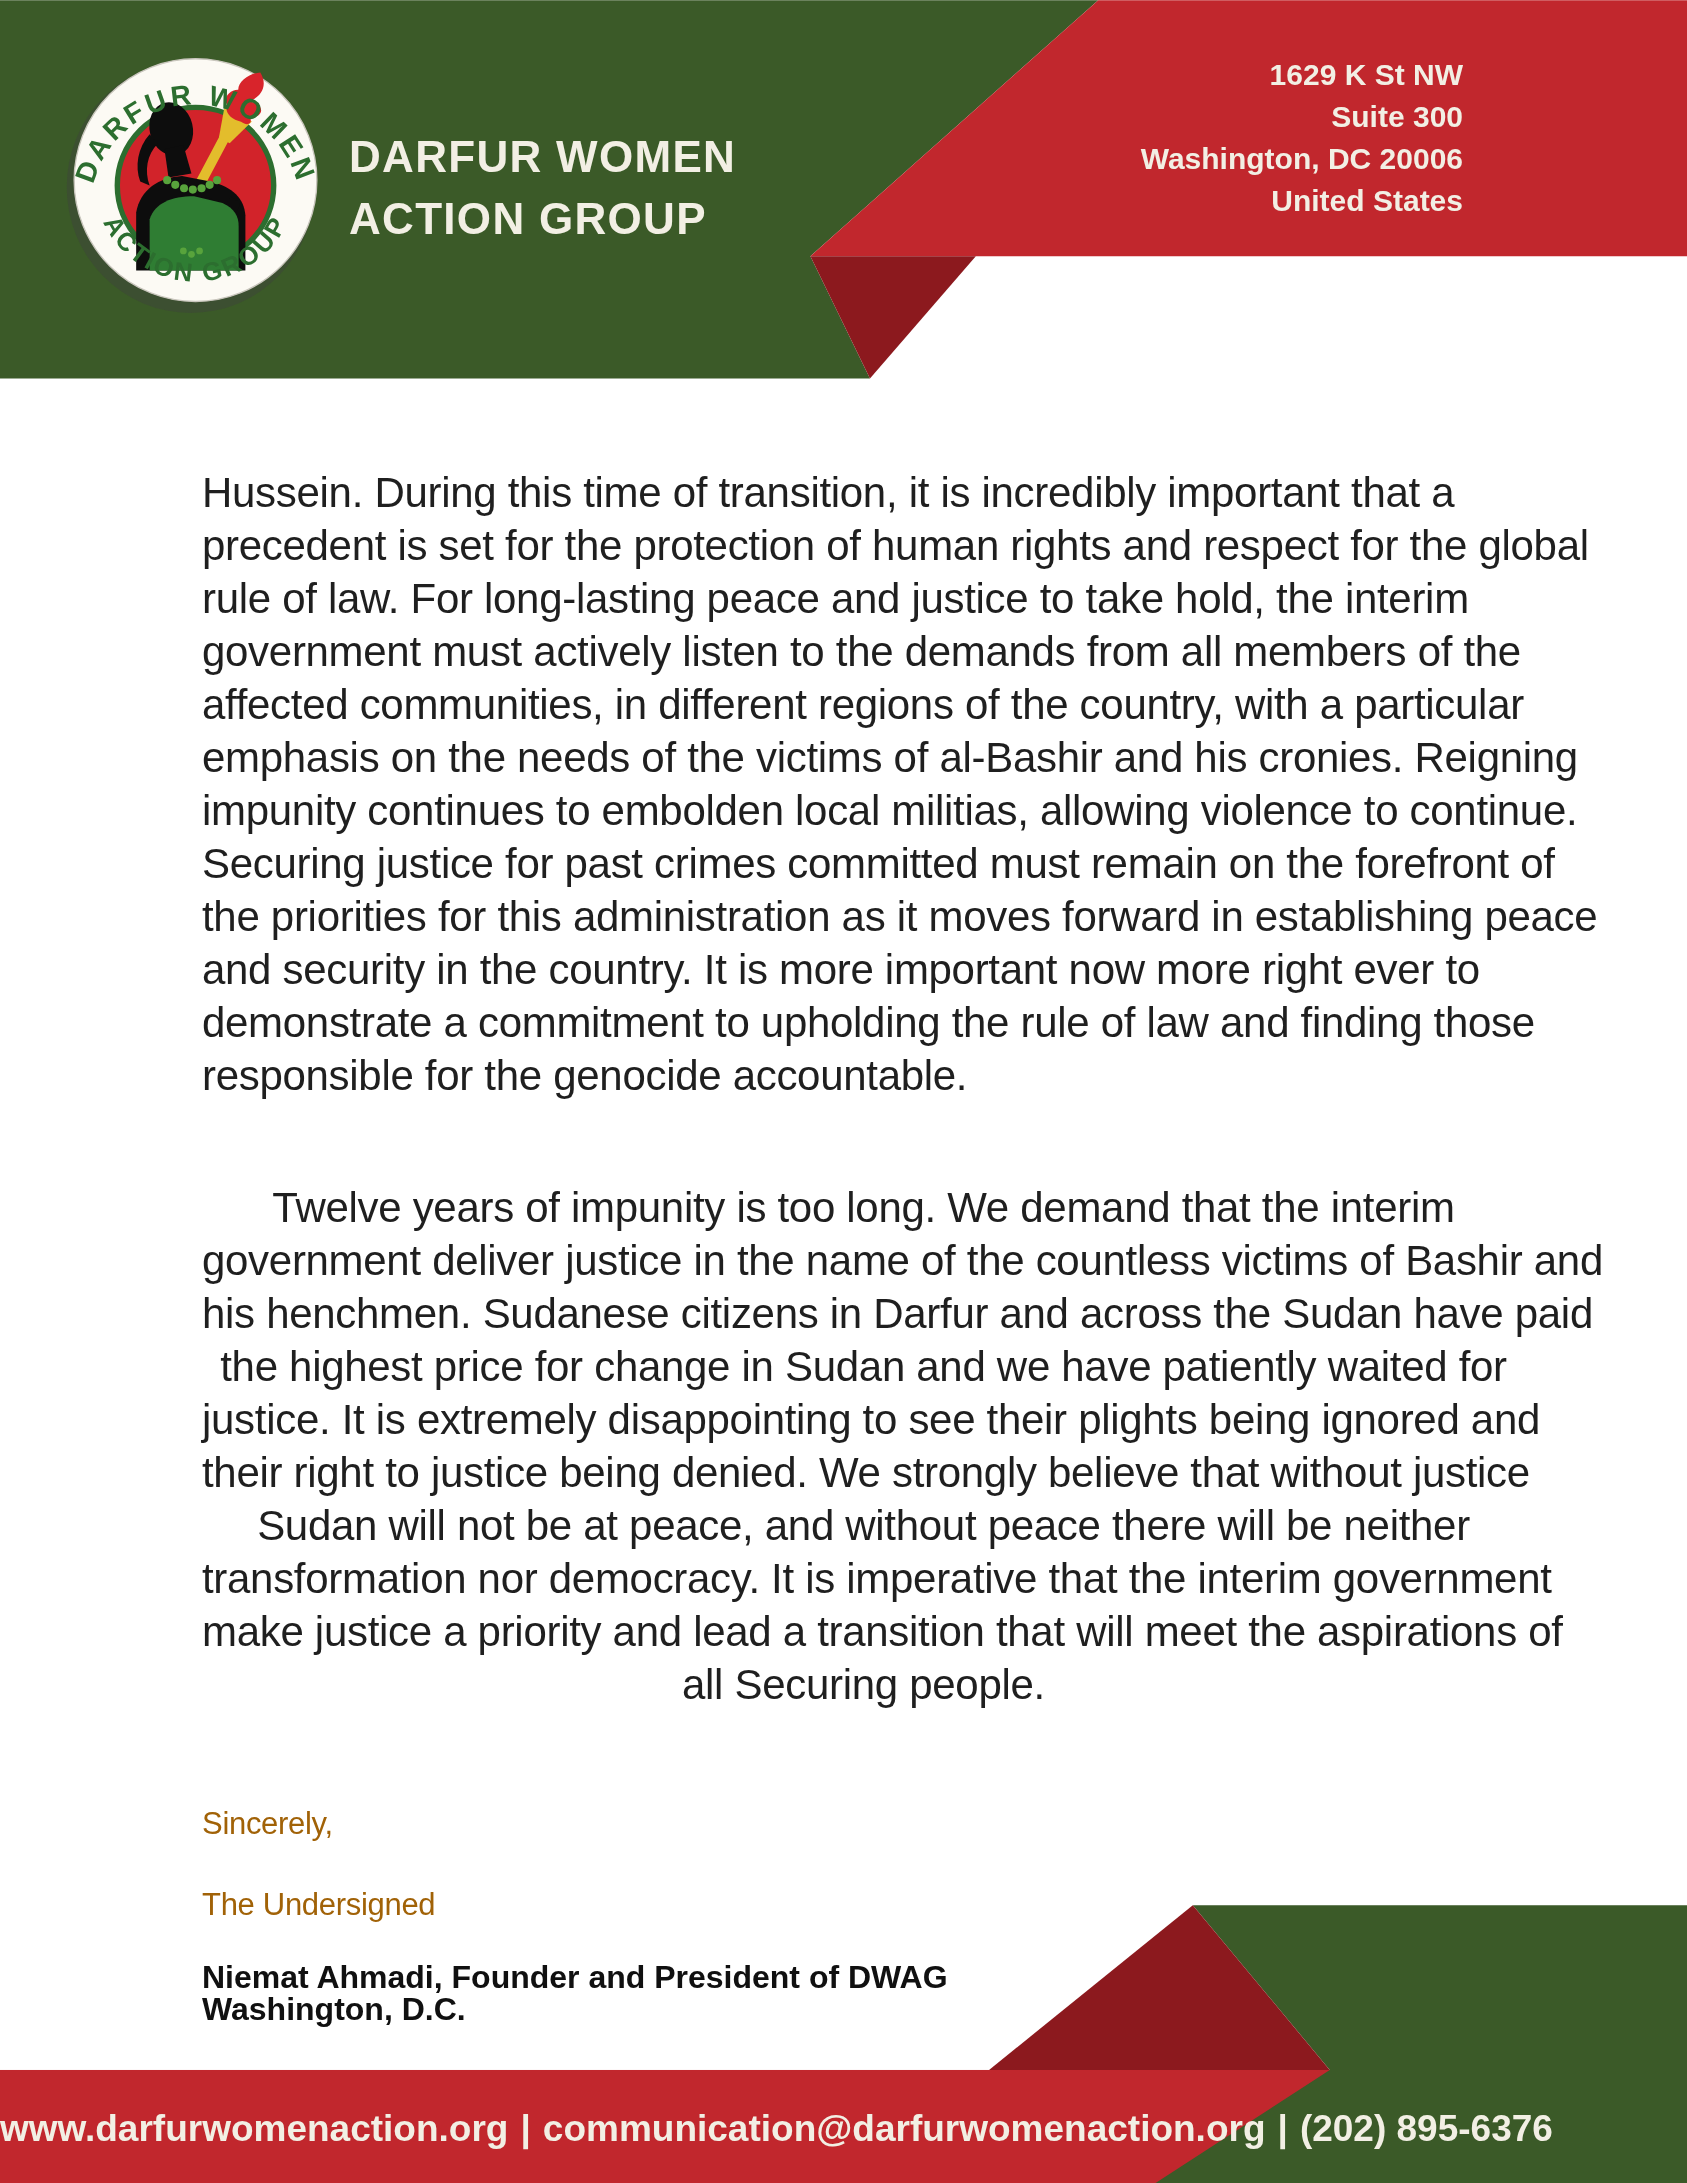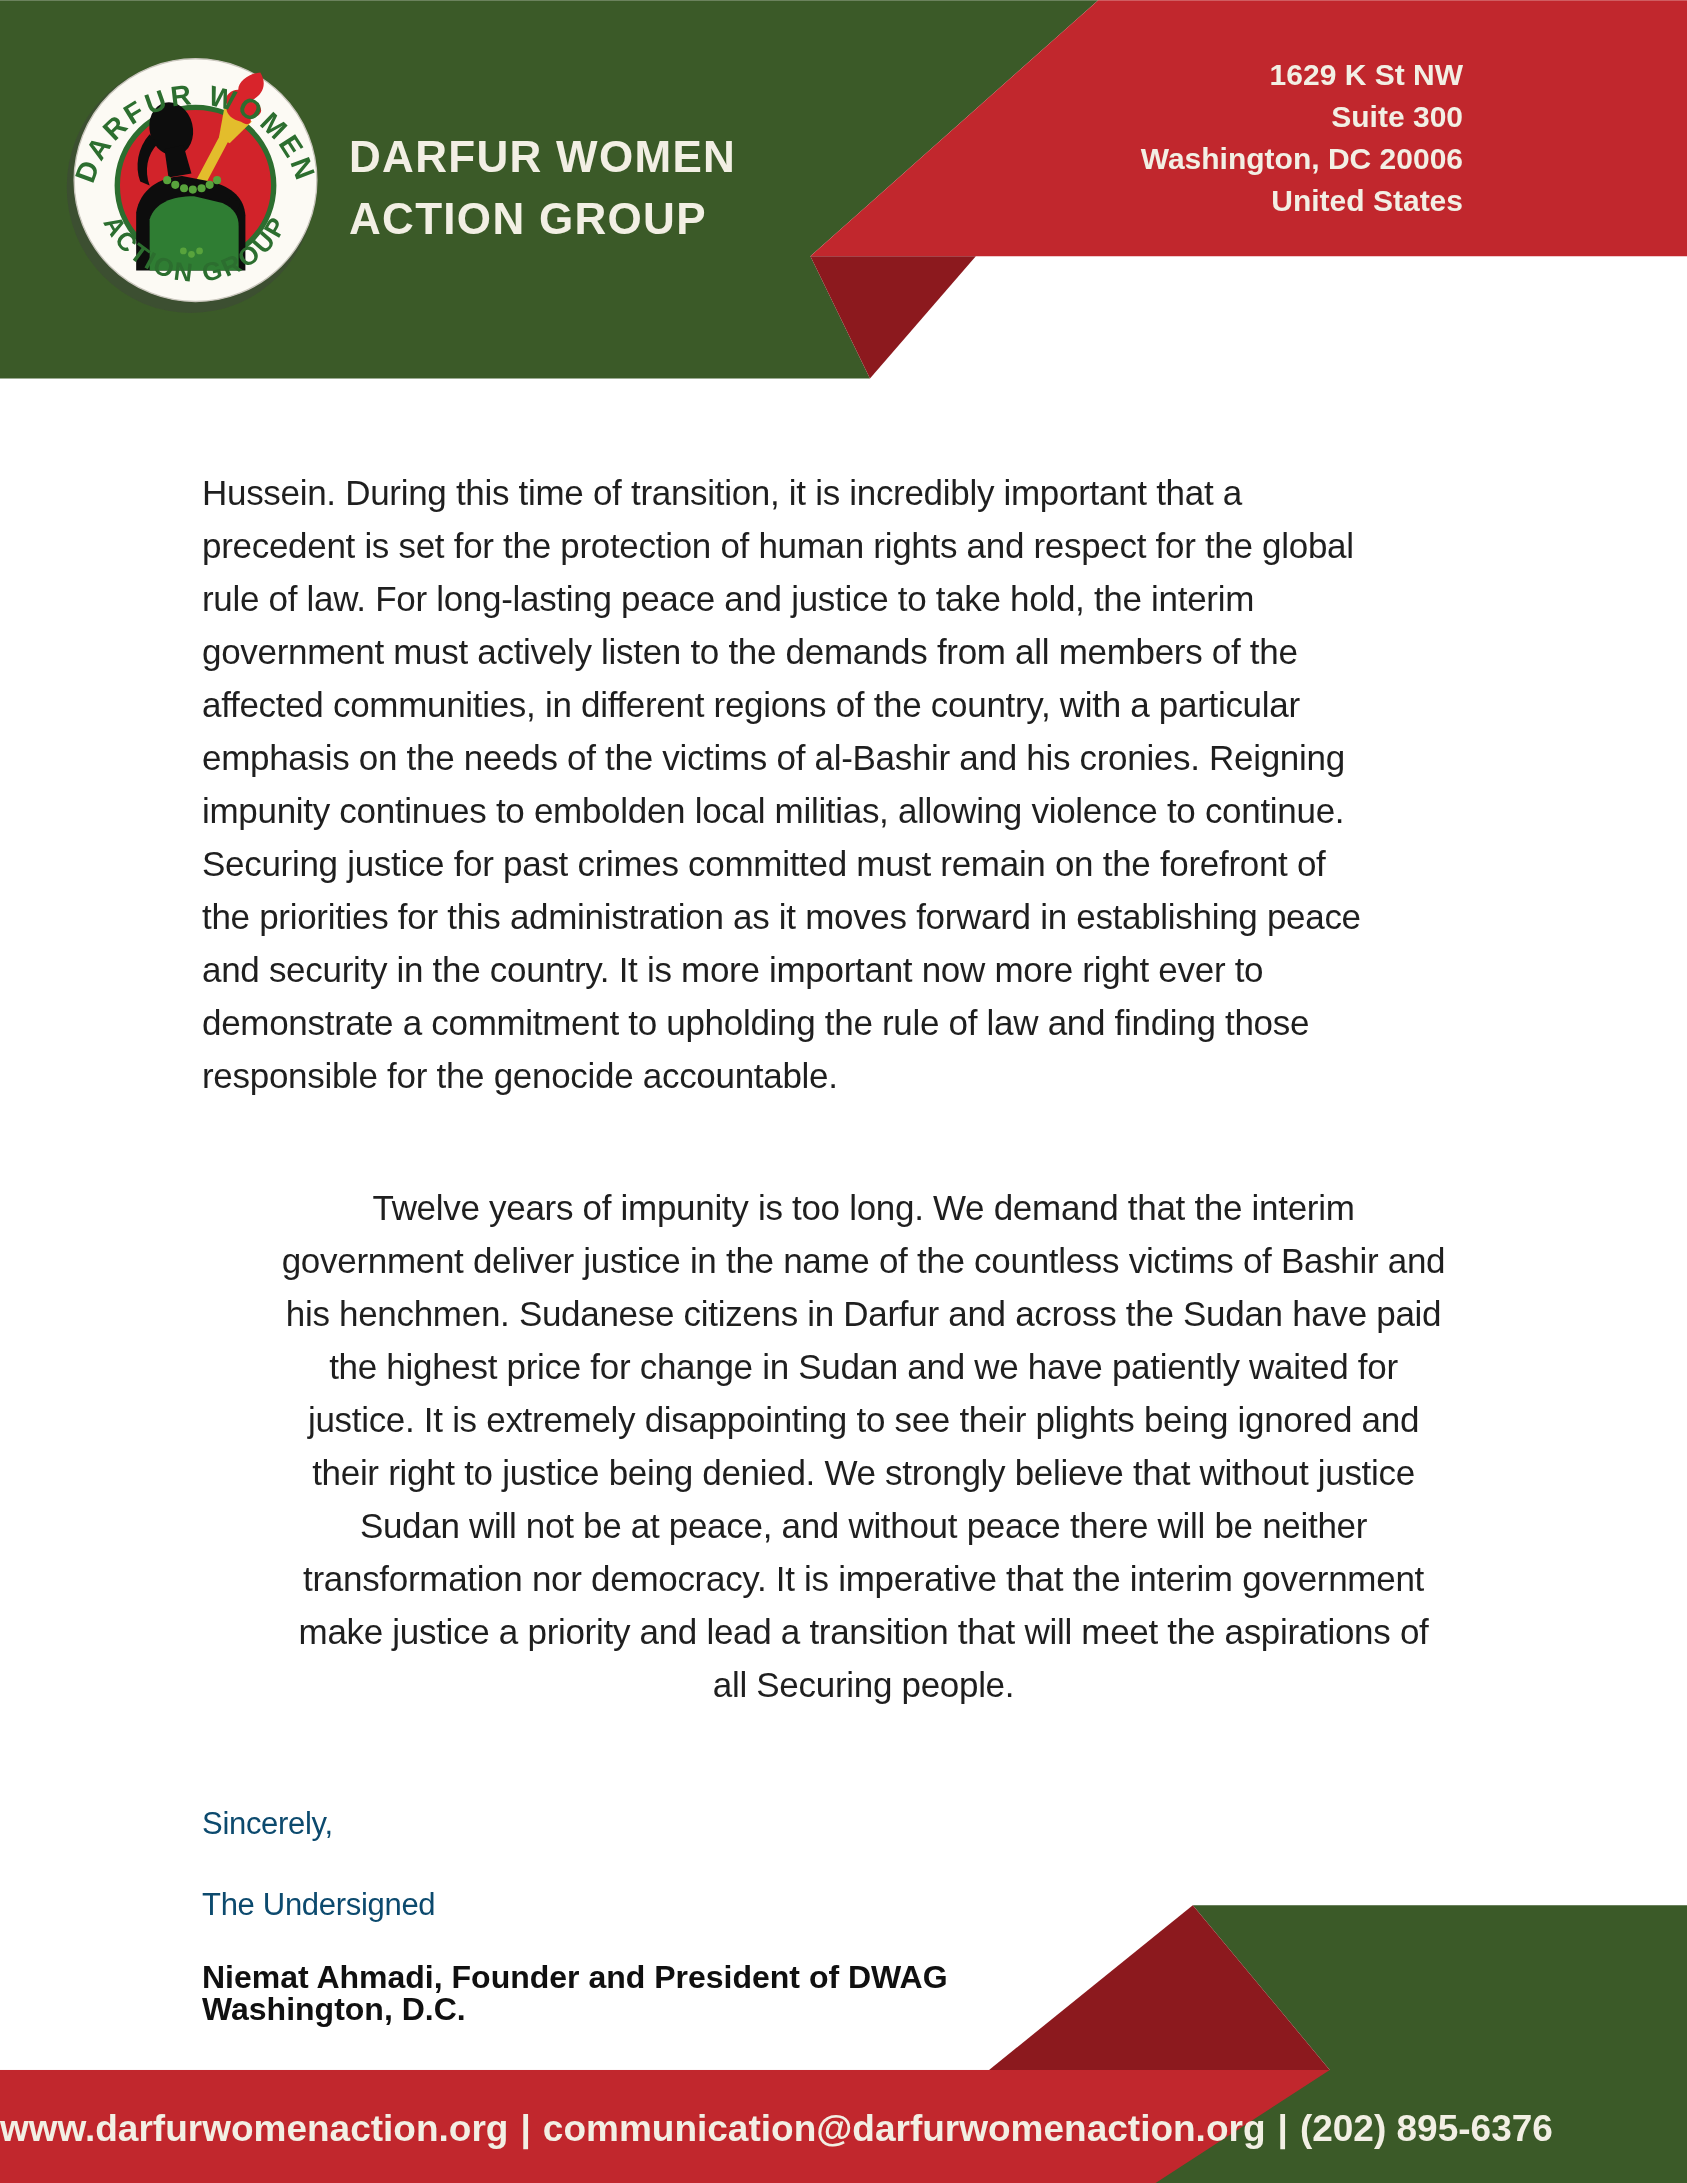--- a/index.html
+++ b/index.html
@@ -22,26 +22,26 @@
   }
   .address{
     position:absolute;right:224px;top:54px;
     color:#F2EFE4;font-weight:700;font-size:30px;line-height:42px;
     text-align:right;white-space:nowrap;
   }
 
   
   .body-text{
     position:absolute;left:202px;top:466px;width:1323px;
-    color:#1f1f1f;font-size:35px;line-height:53px;letter-spacing:-0.3px;
+    color:#1f1f1f;font-size:42px;line-height:53px;letter-spacing:-0.3px;
   }
   .body-text .line{white-space:nowrap;}
   .para2{margin-top:79px;text-align:center;}
   .closing-line{
-    position:absolute;left:202px;color:#0c4a6e;
+    position:absolute;left:202px;color:#a16207;
     font-size:31px;line-height:53px;white-space:nowrap;letter-spacing:-0.3px;
   }
   .closing-bold{
     position:absolute;left:202px;color:#101010;
     font-size:32px;line-height:53px;font-weight:700;white-space:nowrap;
   }
 
   
   .footer-svg{position:absolute;left:0;top:1905px;}
   .footer-contact{

